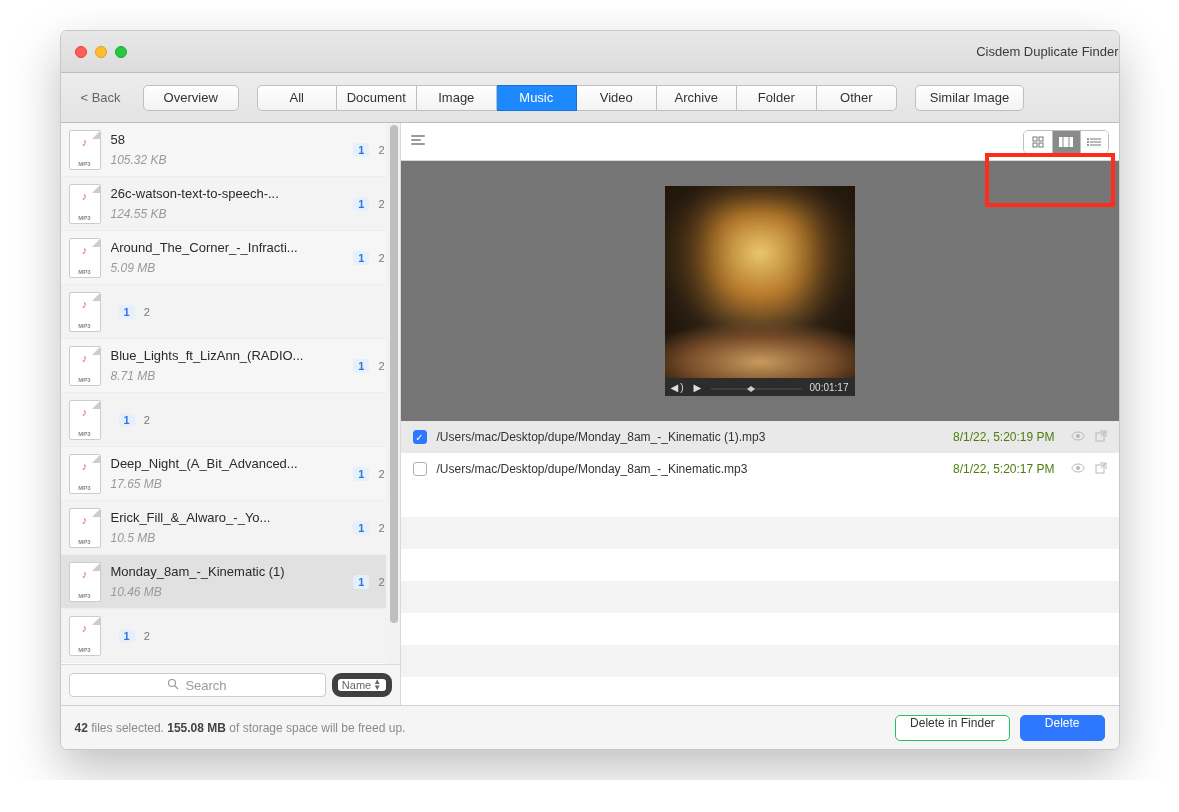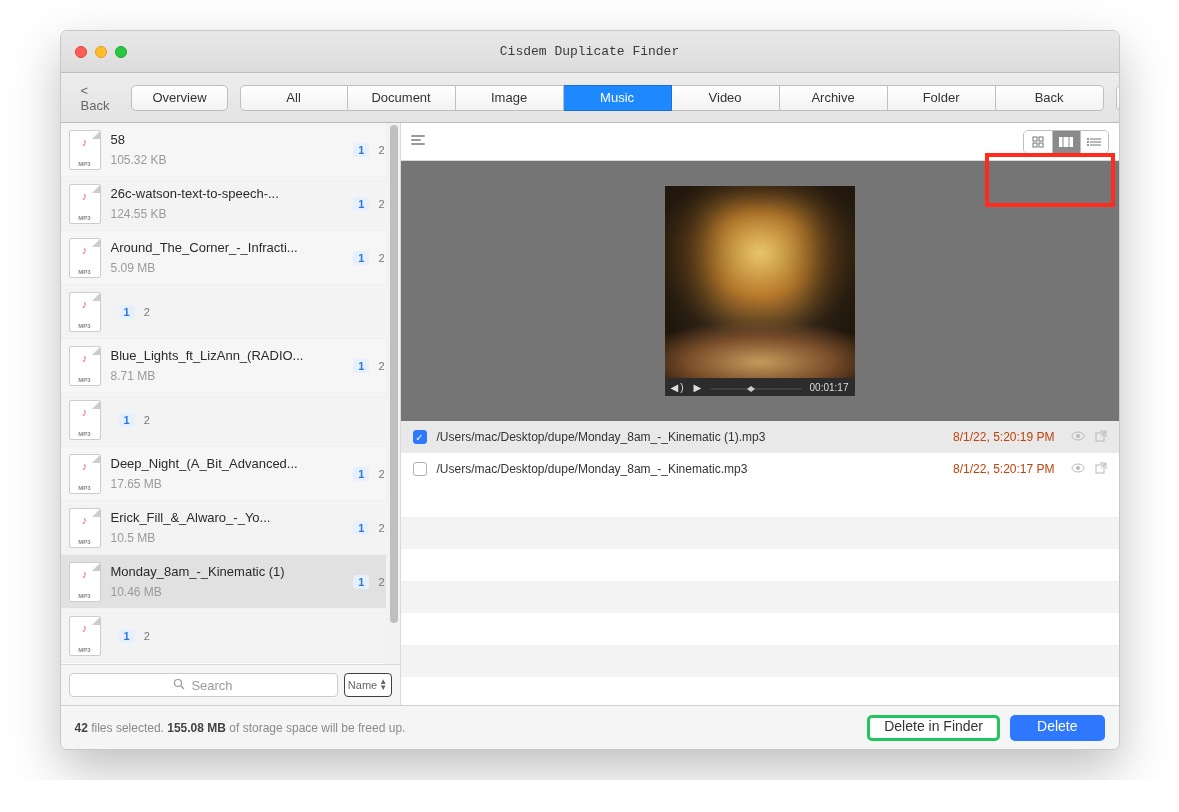--- a/index.html
+++ b/index.html
@@ -29,37 +29,37 @@
   border-bottom: 1px solid #bdbdbd;
   display: flex;
   align-items: center;
   position: relative;
 }
 .traffic { display:flex; gap:8px; padding-left:14px; }
 .dot { width:12px; height:12px; border-radius:50%; }
 .dot.red{background:#ff5f57;border:0.5px solid #e14038;}
 .dot.yel{background:#ffbd2e;border:0.5px solid #dfa023;}
 .dot.grn{background:#28c940;border:0.5px solid #1ba92e;}
-.title { position:absolute; left:0; right:0; text-align:center; font-size:13px; color:#3a3a3a;font-family:Liberation Mono, monospace; }
+.title { position:absolute; left:0; right:0; text-align:right; font-size:13px; color:#3a3a3a; }
 .toolbar {
   height: 50px;
   background: linear-gradient(#ededed, #e3e3e3);
   border-bottom: 1px solid #bdbdbd;
   display:flex; align-items:center; padding:0 12px; gap:6px;
 }
 .back { color:#666; font-size:13px; padding:4px 8px; cursor:pointer; margin-right:8px;}
 .seg-btn, .ov-btn {
   background: linear-gradient(#ffffff,#f3f3f3);
   border:1px solid #bfbfbf;
   height:26px; display:flex; align-items:center; justify-content:center;
   font-size:13px; color:#333; cursor:pointer;
 }
 .ov-btn { border-radius:5px; padding:0 20px; }
 .seg { display:flex; }
-.seg .seg-btn { width:108px; border-left:none; }
+.seg .seg-btn { width:80px; border-left:none; }
 .seg .seg-btn:first-child { border-left:1px solid #bfbfbf; border-top-left-radius:5px; border-bottom-left-radius:5px; }
 .seg .seg-btn:last-child { border-top-right-radius:5px; border-bottom-right-radius:5px; }
 .seg .seg-btn.active { background:#1e88ff; color:#fff; border-color:#1971d8; }
 .sim-btn { border-radius:5px; padding:0 14px; }
 
 .body { flex:1; display:flex; min-height:0; }
 .left { width:340px; border-right:1px solid #d9d9d9; display:flex; flex-direction:column; background:#fff; }
 .list { flex:1; overflow-y:auto; position:relative; }
 .row {
   display:flex; align-items:center; height:54px; padding:0 10px 0 8px;
@@ -69,29 +69,29 @@
 .row.sel { background:#e1e1e1; }
 .icon-mp3 {
   width:32px; height:40px; margin-right:10px; position:relative;
   background:#fff; border:1px solid #ccc; border-radius:2px;
 }
 .icon-mp3::before{content:"";position:absolute;top:0;right:0;width:8px;height:8px;background:linear-gradient(135deg,#fff 49%,#ccc 51%);}
 .icon-mp3 .note{position:absolute;top:5px;left:0;right:0;text-align:center;font-size:11px;color:#e75a9c;}
 .icon-mp3 .lbl{position:absolute;bottom:2px;left:0;right:0;text-align:center;font-size:6px;color:#888;font-weight:bold;}
 .rtext { flex:1; min-width:0; }
 .rname { font-size:13px; color:#2a2a2a; white-space:nowrap; overflow:hidden; text-overflow:ellipsis; }
-.rsize { font-size:12px; color:#9a9a9a; margin-top:6px; }
+.rsize { font-size:12px; color:#9a9a9a; margin-top:6px;font-style:italic; }
 .counts { display:flex; gap:4px; margin-left:8px; }
 .badge { font-size:11px; padding:1px 5px; border-radius:3px; }
 .badge.b1 { color:#2d78d9; background:#e6f0fc; font-weight:600;}
 .badge.b2 { color:#777; }
 
 .search-row { display:flex; gap:6px; padding:8px; border-top:1px solid #d9d9d9; background:#f5f5f5;}
 .search { flex:1; height:24px; border:1px solid #ccc; border-radius:4px; background:#fff; display:flex; align-items:center; justify-content:center; gap:6px; color:#9a9a9a; font-size:13px;}
-.sort { height:24px; width:48px; border:1px solid #404040; border-radius:4px; background:#fff; display:flex; align-items:center; justify-content:center; font-size:11px; color:#666; gap:2px;}
+.sort { height:24px; width:60px; border:6px solid #404040; border-radius:9px; background:#fff; display:flex; align-items:center; justify-content:center; font-size:11px; color:#666; gap:2px;}
 
 .right { flex:1; display:flex; flex-direction:column; background:#fff; }
 .right-tools { height:38px; border-bottom:1px solid #d9d9d9; display:flex; align-items:center; padding:0 10px; justify-content:space-between;}
 .t-left { color:#999; }
 .lines-icon { display:inline-block; }
 .lines-icon span{display:block;width:14px;height:2px;background:#9a9a9a;margin:2px 0;border-radius:1px;}
 .lines-icon span:nth-child(2){width:10px;}
 .view-seg { display:flex; border:1px solid #bfbfbf; border-radius:5px; overflow:hidden; }
 .view-seg .v { width:28px; height:22px; display:flex; align-items:center; justify-content:center; background:#fff; border-left:1px solid #bfbfbf; cursor:pointer;}
 .view-seg .v:first-child{border-left:none;}
@@ -115,32 +115,32 @@
 .pb-icons{color:#ddd;font-size:10px;letter-spacing:2px;}
 .pb-track{flex:1;}
 .pb-time{color:#ddd;font-size:10px;}
 
 .dup-rows { }
 .drow { height:32px; display:flex; align-items:center; padding:0 12px; gap:10px; font-size:12px;}
 .drow.sel { background:#e9e9e9; }
 .drow .cb { width:14px; height:14px; border:1px solid #b0b0b0; border-radius:3px; display:flex; align-items:center; justify-content:center; background:#fff;}
 .drow .cb.chk { background:#2d78ff; border-color:#2d78ff; color:#fff; font-size:10px;}
 .drow .path { flex:1; color:#333; }
-.drow .date { color:#c2410c; margin-right:6px;}
+.drow .date { color:#4d7c0f; margin-right:6px;}
 .drow .eye, .drow .pop { color:#b8b8b8; }
 
 .stripes { flex:1; background:
   repeating-linear-gradient(#fff 0, #fff 32px, #f3f3f3 32px, #f3f3f3 64px);
 }
 
 .footer { height:44px; border-top:1px solid #d0d0d0; background:#f5f5f5; display:flex; align-items:center; padding:0 14px; gap:10px;}
 .footer .stat{ font-size:12px; color:#8a8a8a;}
 .footer .stat b{ color:#444; font-weight:600;}
 .footer .sp { flex:1; }
-.fbtn { height:26px; padding:0 14px; border-radius:5px; border:3px solid #22c55e; background:#fff; font-size:14px; color:#333; cursor:pointer;}
+.fbtn { height:26px; padding:0 14px; border-radius:5px; border:1px solid #22c55e; background:#fff; font-size:12px; color:#333; cursor:pointer;}
 .fbtn.primary { background:#2d78ff; border-color:#2d78ff; color:#fff; padding:0 24px;}
 
 .scrolltrack{position:absolute;right:0;top:0;width:14px;height:100%;background:#f2f2f2;}
 .thumb{position:absolute;right:2px;width:8px;background:#bfbfbf;border-radius:4px;top:2px;height:92%;}
 </style>
 </head>
 <body>
 
 <div class="window" style="position:relative;">
   <div class="titlebar">
@@ -157,21 +157,21 @@
     <div class="ov-btn">Overview</div>
     <div style="width:6px"></div>
     <div class="seg" id="tabs">
         <div class="seg-btn">All</div>
         <div class="seg-btn">Document</div>
         <div class="seg-btn">Image</div>
         <div class="seg-btn active">Music</div>
         <div class="seg-btn">Video</div>
         <div class="seg-btn">Archive</div>
         <div class="seg-btn">Folder</div>
-        <div class="seg-btn">Back</div>
+        <div class="seg-btn">Other</div>
       </div>
     <div style="width:6px"></div>
     <div class="ov-btn sim-btn">Similar Image</div>
   </div>
 
   <div class="body">
     <div class="left">
       <div class="list" id="filelist">
         <div class="row">
             <div class="icon-mp3">

